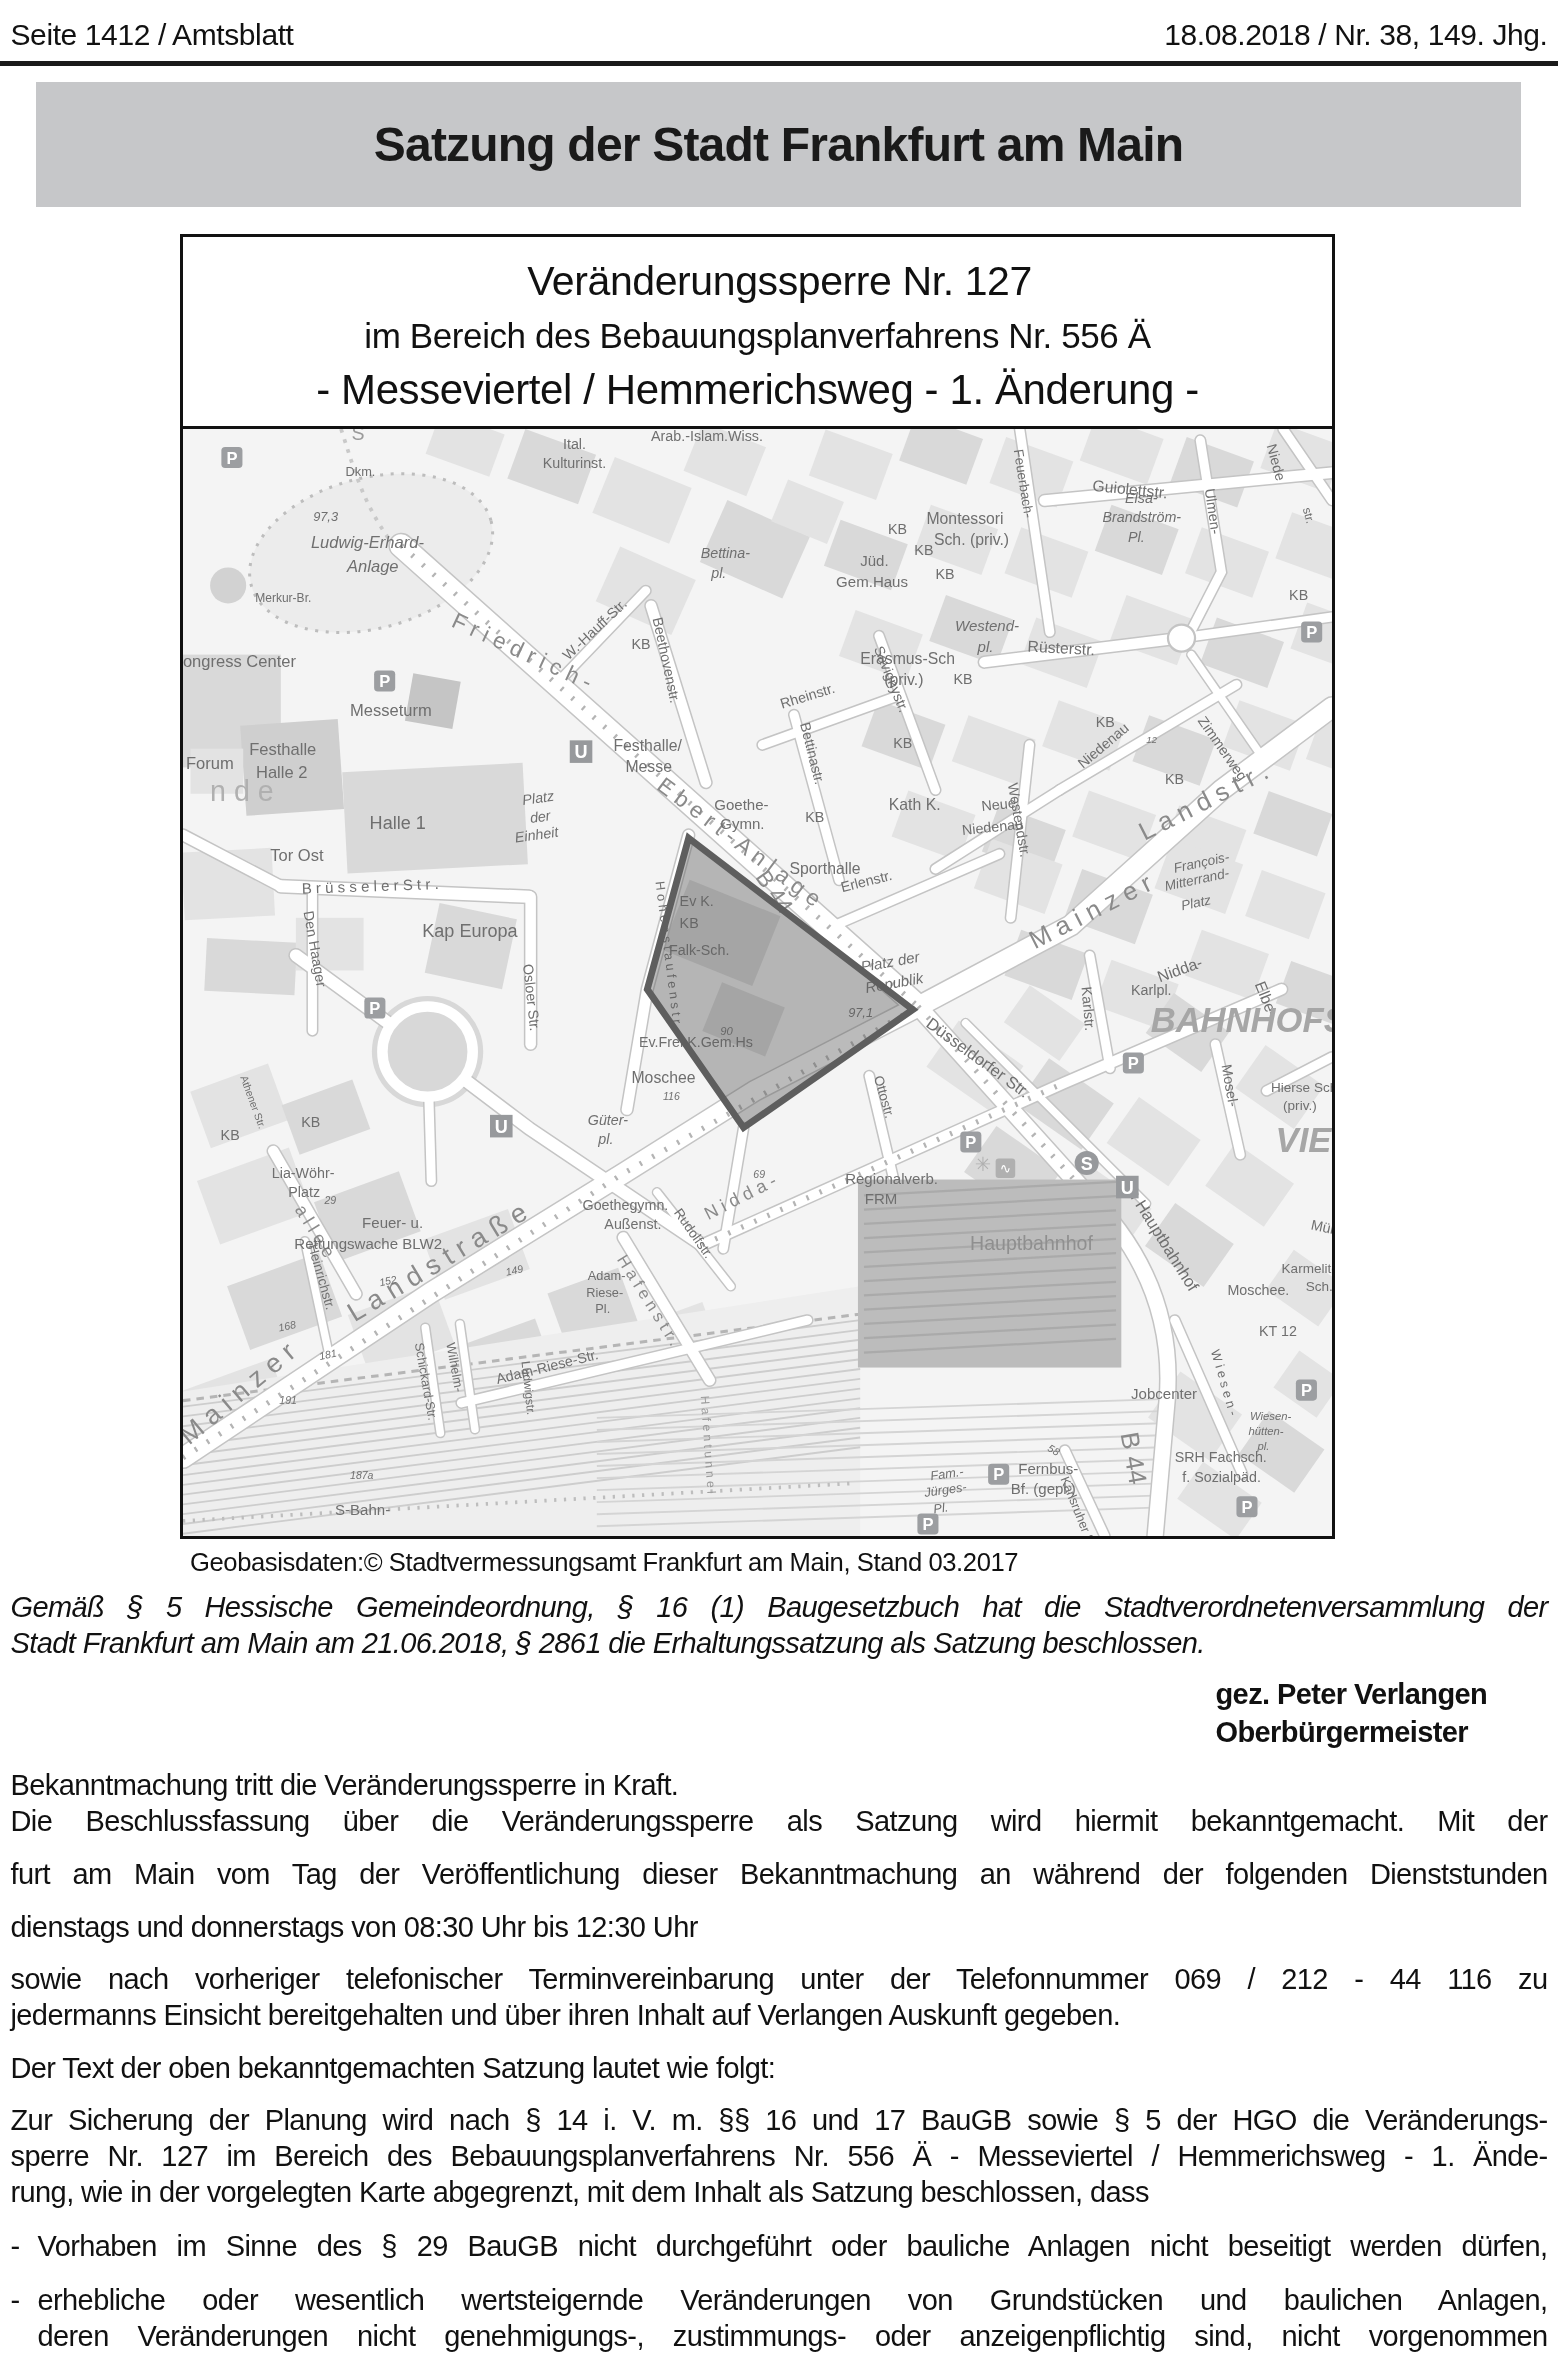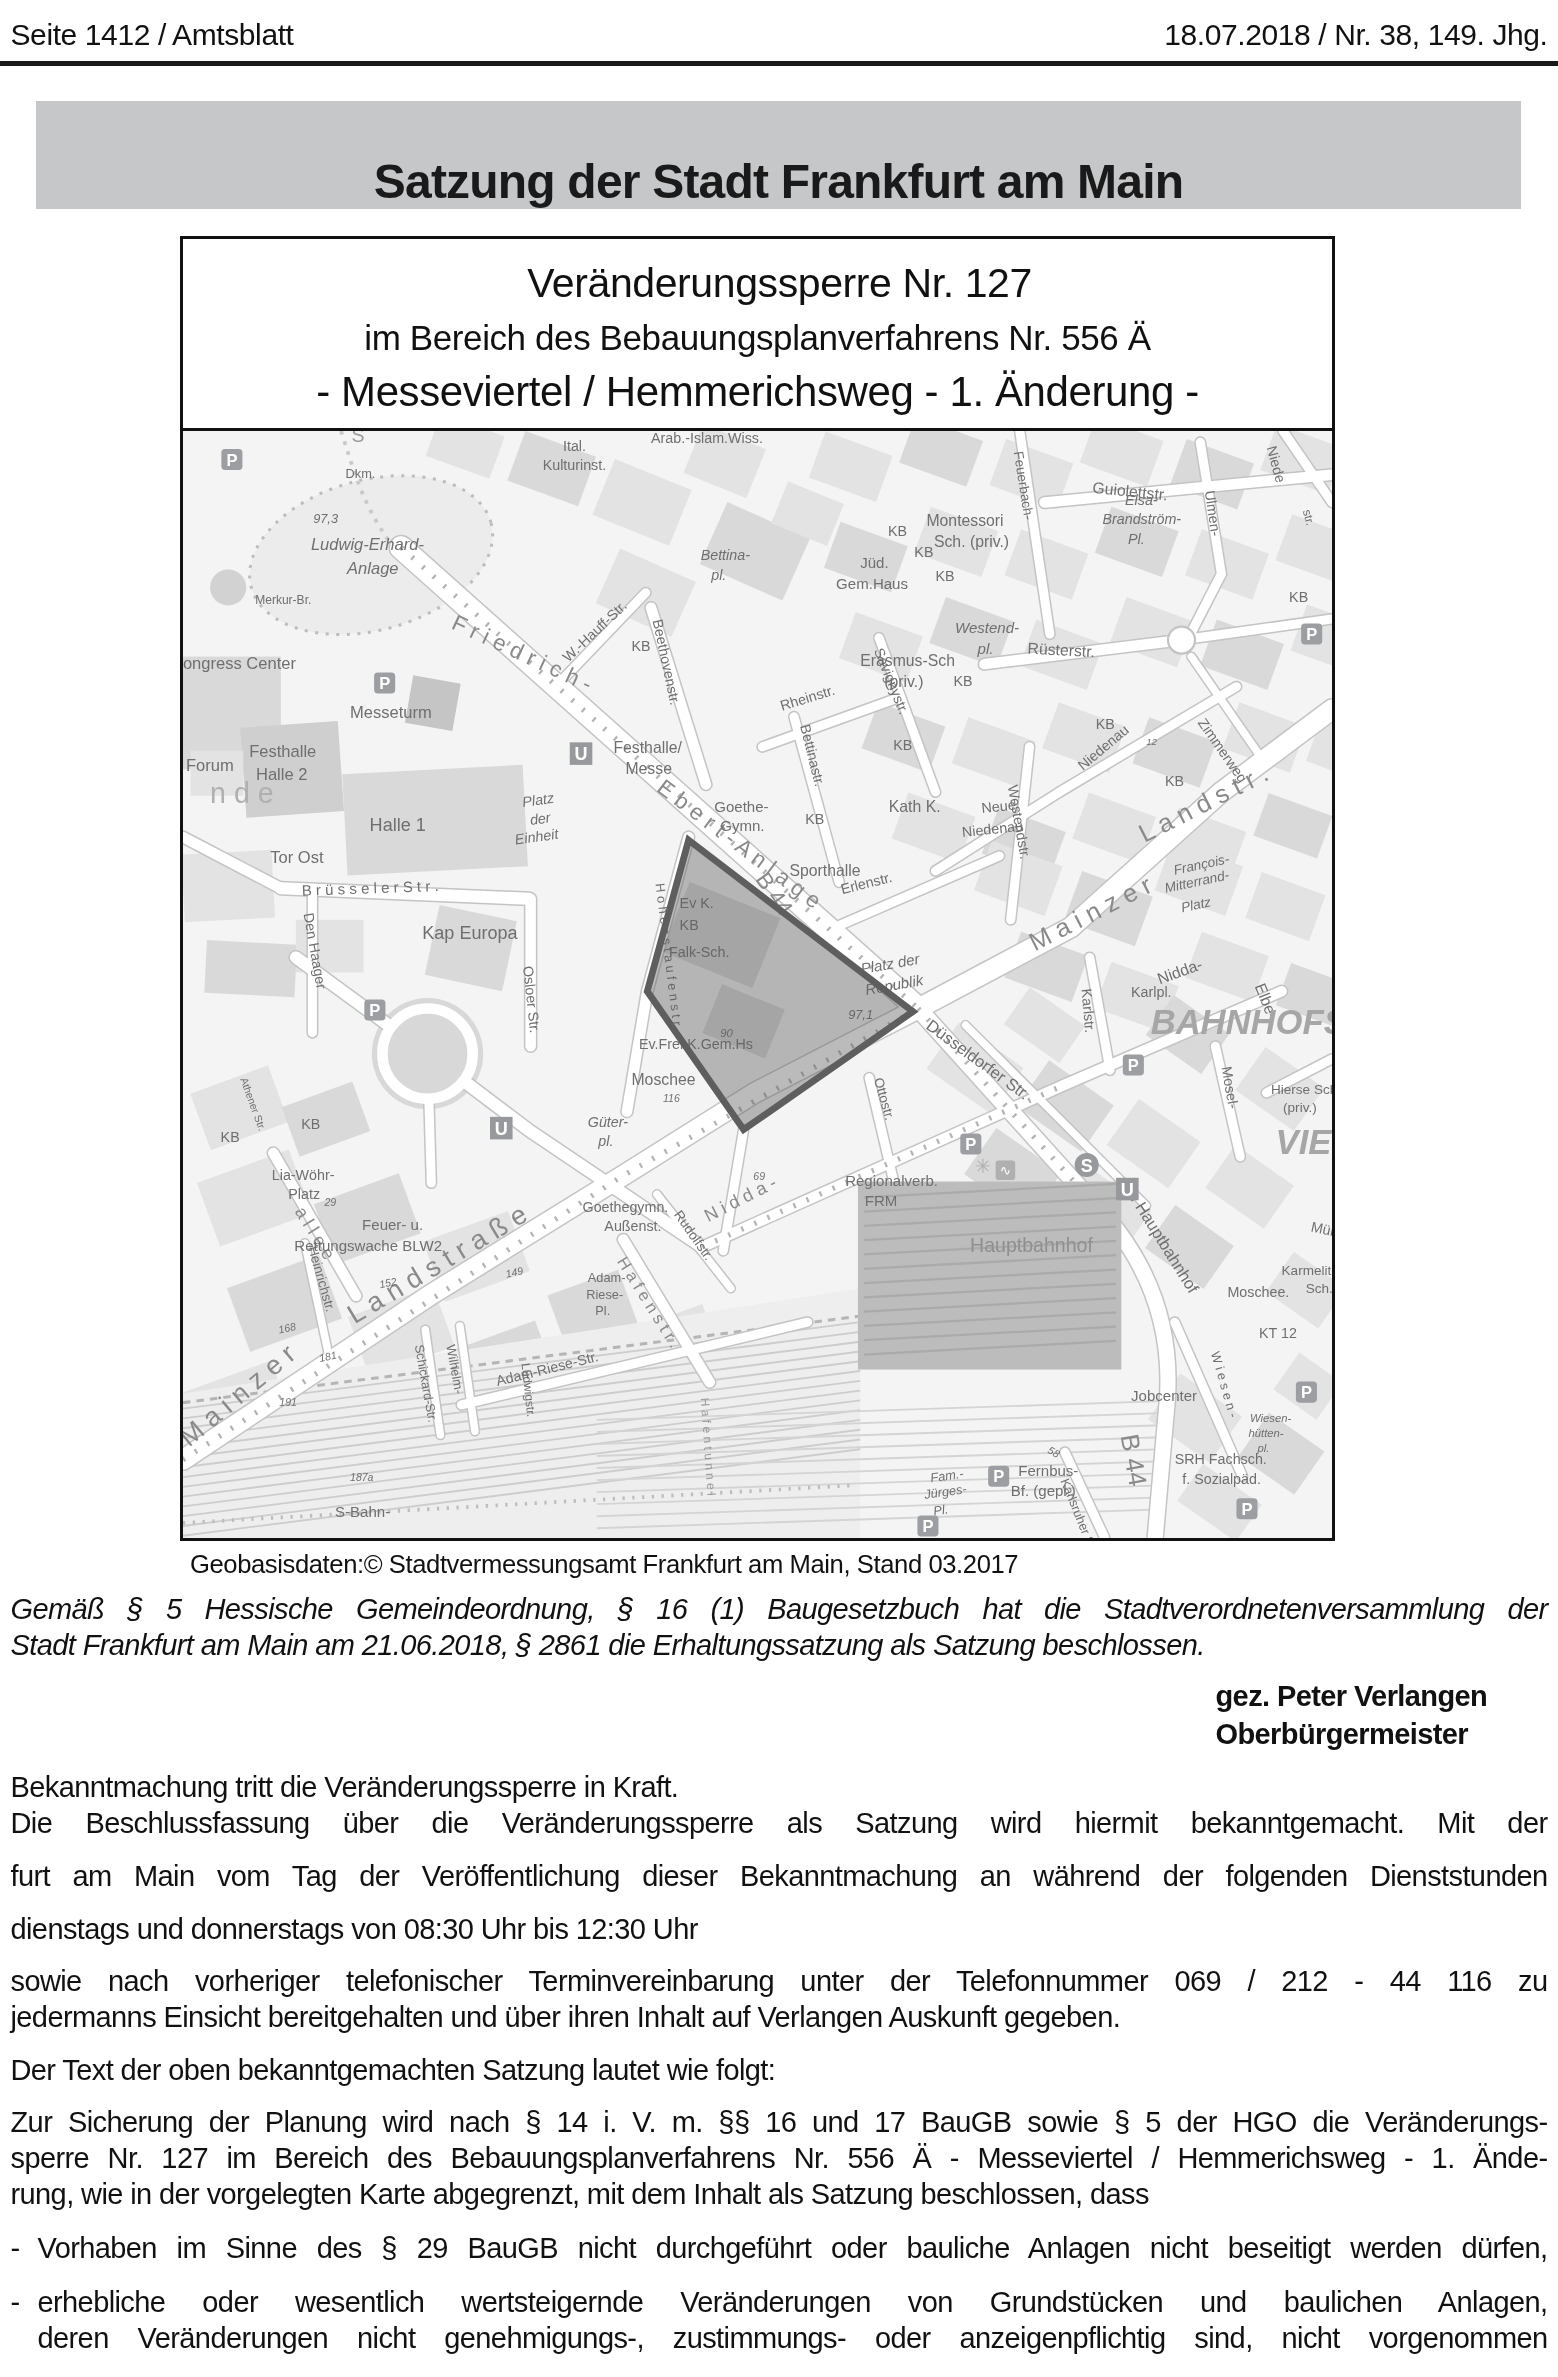--- a/index.html
+++ b/index.html
@@ -1,20 +1,20 @@
 <!DOCTYPE html>
 <html style="font-size:12px"><head>
 <meta charset="utf-8">
 <style>
   html,body{margin:0;padding:0;background:#ffffff;}
   body{width:1558px;min-height:2377px;font-family:"Liberation Sans",sans-serif;color:#111;position:relative;overflow:hidden;}
   .page{width:1558px;height:2377px;position:relative;background:#fff;overflow:hidden;}
   .header-row{display:flex;justify-content:space-between;align-items:baseline;padding:18px 10.5px 0 10.5px;font-size:30px;letter-spacing:-0.4px;}
   .rule{height:5.3px;background:#1a1a1a;margin:9px 0 0 0;}
-  .banner{margin:35px 0 0 36px;width:1485px;height:108px;background:#c6c7c9;display:flex;align-items:flex-end;justify-content:center;}
+  .banner{margin:16px 0 0 36px;width:1485px;height:125px;background:#c6c7c9;display:flex;align-items:center;justify-content:center;}
   .banner-title{font-size:48px;font-weight:bold;letter-spacing:-0.8px;color:#1a1a1a;}
   .notice-box{margin:27px 0 0 180px;width:1149px;border:3.8px solid #111;background:#fff;}
   .box-titles{text-align:center;padding:13.5px 0 12px 0;}
   .bt1{font-size:41px;letter-spacing:-0.4px;margin:7.5px 0 10.5px 0;padding-left:44px;}
   .bt2{font-size:35px;letter-spacing:-0.4px;margin:0 0 10.5px 0;}
   .bt3{font-size:42px;letter-spacing:-0.4px;margin:0;}
   .map-wrap{border-top:3.8px solid #111;height:1107px;position:relative;overflow:hidden;background:#f4f4f4;}
   .map-wrap svg{display:block;width:100%;height:100%;}
   .caption{margin:9px 0 0 190px;font-size:25.6px;letter-spacing:-0.4px;}
   .bodytext{margin-top:12px;padding:0 10.5px;font-size:29px;line-height:36px;letter-spacing:-0.6px;}
@@ -28,21 +28,21 @@
   .bullet .content{flex:1;}
   text{font-family:"Liberation Sans",sans-serif;}
 </style>
 </head>
 <body>
 
 <div class="page">
 
   <div class="header-row">
     <span>Seite 1412 / Amtsblatt</span>
-    <span>18.07.2018 / Nr. 38, 149. Jhg.</span>
+    <span>18.08.2018 / Nr. 38, 149. Jhg.</span>
   </div>
   <div class="rule"></div>
 
   <div class="banner">
     <div class="banner-title">Satzung der Stadt Frankfurt am Main</div>
   </div>
 
   <div class="notice-box">
     <div class="box-titles">
       <div class="bt1">Veränderungssperre Nr. 127</div>

